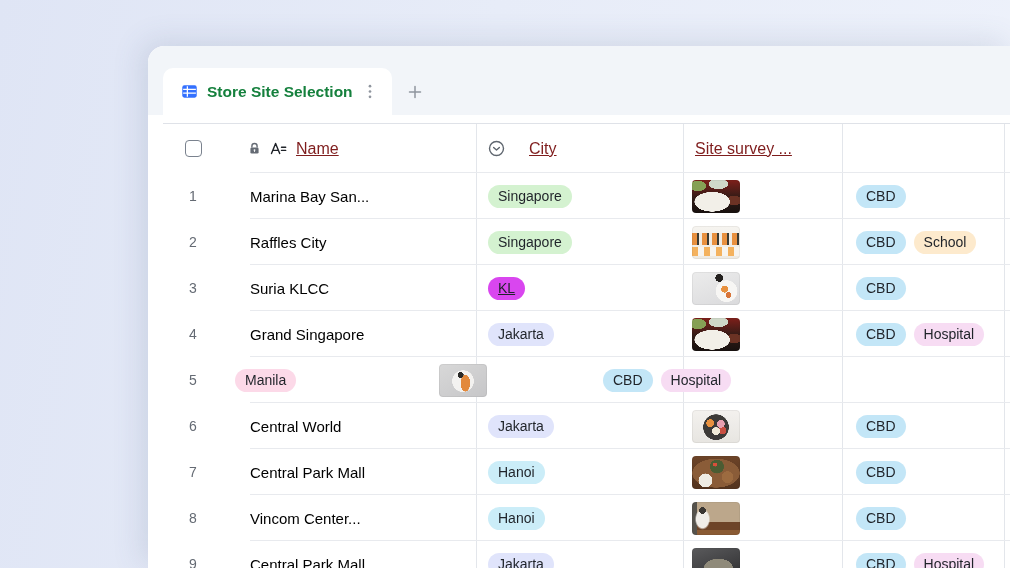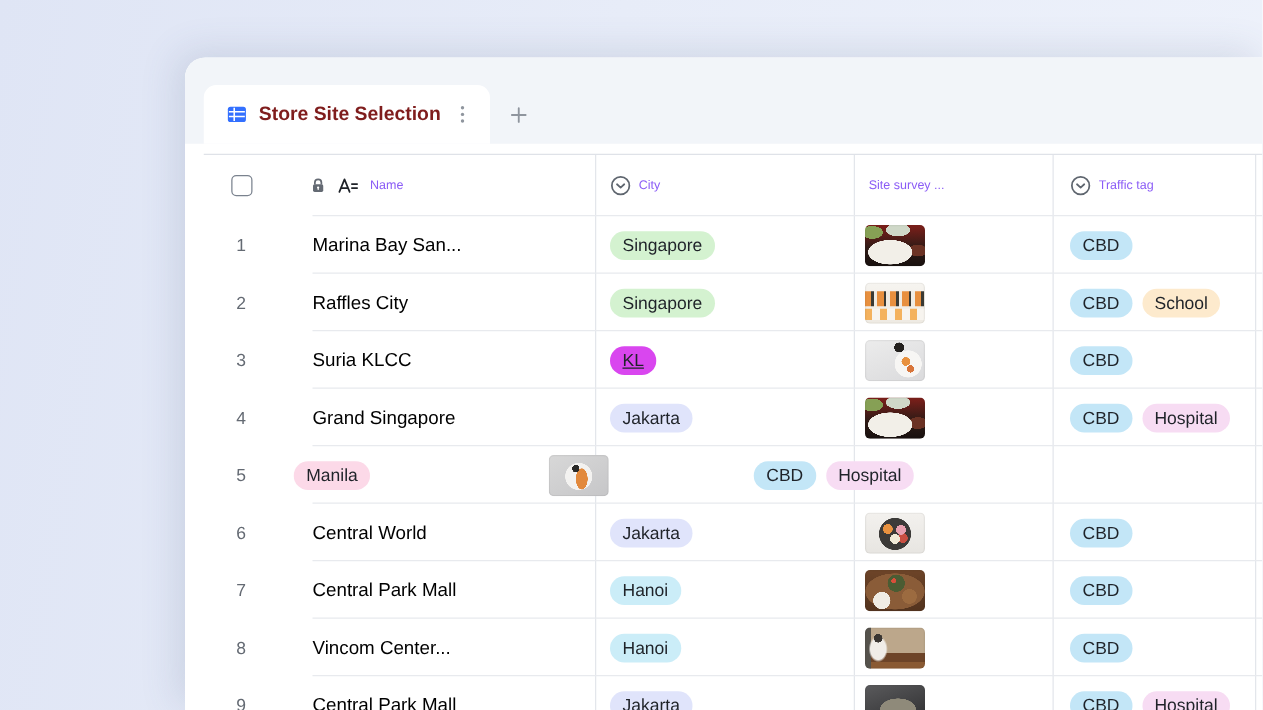--- a/index.html
+++ b/index.html
@@ -19,53 +19,53 @@
   
   .tabstrip {
     height:69px; background:#f2f5f9; border-radius:16px 0 0 0;
     display:flex; align-items:flex-end; padding-left:15px;
   }
   .tab {
     height:47px; background:#ffffff; border-radius:10px 10px 0 0;
     display:inline-flex; align-items:center; gap:9px; padding:0 18px;
     cursor:pointer;
   }
-  .tab-title { font-size:15.5px; font-weight:600; color:#7f1d1d; white-space:nowrap; }
+  .tab-title { font-size:15.5px; font-weight:600; color:#15803d; white-space:nowrap; }
   .kebab { display:inline-flex; align-items:center; margin-left:4px; padding:2px; }
   .addtab {
     height:47px; display:inline-flex; align-items:center; padding:0 14px;
     margin-left:2px; cursor:pointer;
   }
   
   .table { position:relative; margin-left:15px; margin-top:8px; border-top:1px solid #dfe2e8; }
   .vline { position:absolute; top:0; height:600px; width:1px; background:#e3e6eb; }
   .hrow, .row { display:flex; align-items:center; position:relative; }
   .hrow { height:49px; }
   .row { height:46px; }
   .row::before {
     content:""; position:absolute; top:-1px; left:87px; right:0; height:1px; background:#e8eaee;
   }
   .c-num   { width:60px;  display:flex; align-items:center; justify-content:center; height:100%; }
   .c-name  { width:253px; display:flex; align-items:center; height:100%; padding-left:25px; gap:9px; }
   .row .c-name { padding-left:27px; }
   .c-city  { width:207px; display:flex; align-items:center; height:100%; padding-left:12px; gap:8px; }
   .c-photo { width:159px; display:flex; align-items:center; height:100%; padding-left:9px; }
   .c-tags  { flex:1; display:flex; align-items:center; height:100%; padding-left:14px; gap:8px; }
-  .hlabel { font-size:10px; color:#8b5cf6; white-space:nowrap; }
+  .hlabel { font-size:16px; color:#7f1d1d; white-space:nowrap;text-decoration:underline; }
   .rownum { font-size:14px; color:#646a73; }
   .cellname { font-size:15px; color:#000000; white-space:nowrap; }
   .checkbox {
     width:17px; height:17px; border:1.5px solid #7a828e; border-radius:4px; background:#fff;
     cursor:pointer;
   }
   .pill {
     display:inline-flex; align-items:center; height:23px; padding:0 10px;
     border-radius:11.5px; font-size:14px; color:#1f2329; white-space:nowrap;
   }
-  .hdr-gap { gap:6px; }
+  .hdr-gap { gap:24px; }
   
   .thumb { width:48px; height:33px; border-radius:4px; overflow:hidden; cursor:pointer;
            box-shadow:0 0 0 1px rgba(31,35,41,0.06) inset; }
   .ph-rice { background:
     radial-gradient(ellipse 62% 50% at 42% 66%, #f2efe8 59%, rgba(0,0,0,0) 60%),
     radial-gradient(ellipse 26% 24% at 88% 62%, #6b3224 59%, rgba(0,0,0,0) 60%),
     radial-gradient(ellipse 30% 26% at 12% 18%, #86a055 59%, rgba(0,0,0,0) 60%),
     radial-gradient(ellipse 34% 26% at 55% 12%, #cfd8c8 59%, rgba(0,0,0,0) 60%),
     linear-gradient(180deg, #7e1f1a 0%, #301b16 55%, #17100e 100%); }
   .ph-rolls { background-image:
@@ -173,29 +173,20 @@
           <svg width="17" height="17" viewBox="0 0 17 17">
             <circle cx="8.5" cy="8.5" r="7" fill="none" stroke="#5f666f" stroke-width="1.4"></circle>
             <path d="M5.6 7.4 L8.5 10.1 L11.4 7.4" fill="none" stroke="#5f666f" stroke-width="1.4" stroke-linecap="round" stroke-linejoin="round"></path>
           </svg>
         </span>
         <span class="hlabel">City</span>
       </div>
       <div class="c-photo" style="padding-left:12px">
         <span class="hlabel">Site survey ...</span>
       </div>
-      <div class="c-tags hdr-gap">
-        <span class="icon">
-          <svg width="17" height="17" viewBox="0 0 17 17">
-            <circle cx="8.5" cy="8.5" r="7" fill="none" stroke="#5f666f" stroke-width="1.4"></circle>
-            <path d="M5.6 7.4 L8.5 10.1 L11.4 7.4" fill="none" stroke="#5f666f" stroke-width="1.4" stroke-linecap="round" stroke-linejoin="round"></path>
-          </svg>
-        </span>
-        <span class="hlabel">Traffic tag</span>
-      </div>
     </div>
 
     <div id="rows">
         <div class="row">
           <div class="c-num">
             <span class="rownum">1</span>
           </div>
           <div class="c-name">
             <span class="cellname">Marina Bay San...</span>
           </div>

